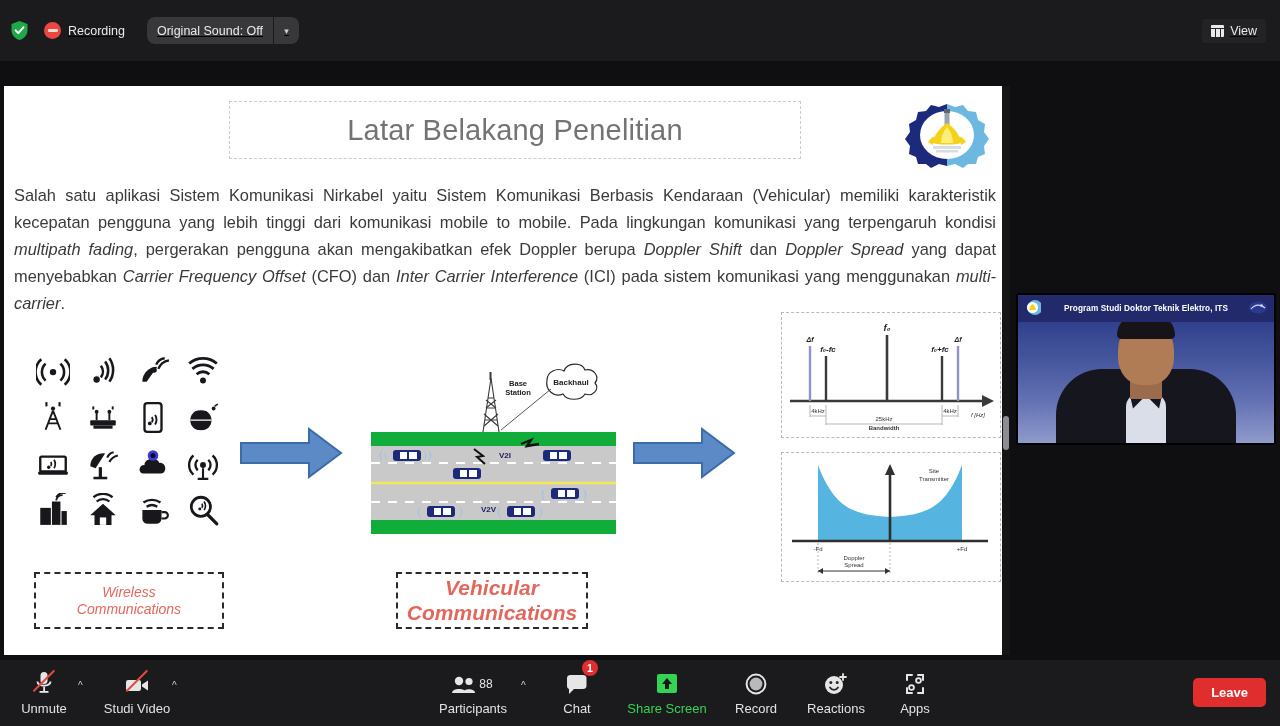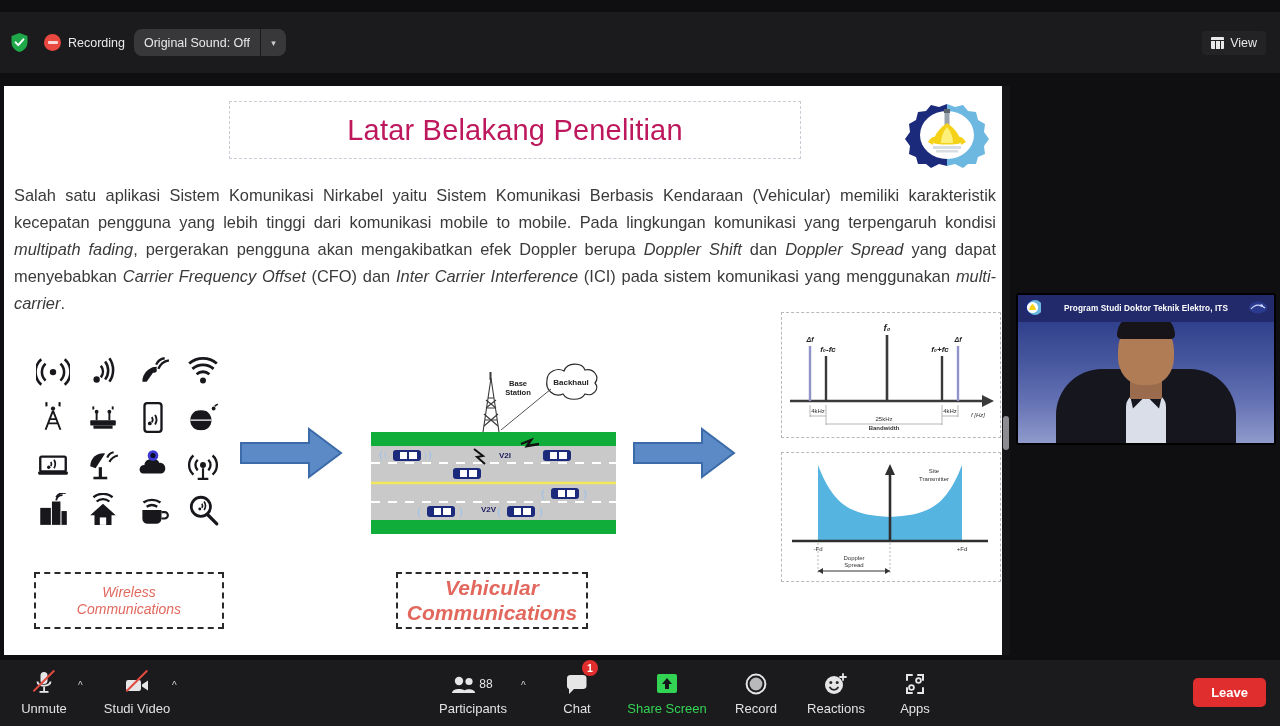--- a/index.html
+++ b/index.html
@@ -6,41 +6,41 @@
   html, body {
     width: 1280px; height: 726px;
     background: #0e0e10;
     font-family: "Liberation Sans", sans-serif;
     overflow: hidden;
   }
   #app { position: relative; width: 1280px; height: 726px; background: #0f0f11; }
 
   
   .topbar {
-    position: absolute; left: 0; top: 12px; width: 1280px; height: 61px;
+    position: absolute; left: 0; top: 0; width: 1280px; height: 61px;
     background: #1b1b1d;
-    display: flex; align-items: center;
+    display: flex; align-items: center; text-decoration: underline;
   }
   .tb-left { display: flex; align-items: center; gap: 9px; padding-left: 10px; }
   .shield {
     width: 19px; height: 21px; position: relative;
   }
   .shield svg { display: block; }
   .rec-group { display: flex; align-items: center; gap: 7px; margin-left: 6px; }
   .rec-dot {
     width: 17px; height: 17px; border-radius: 50%;
     background: #e8483f; position: relative;
   }
   .rec-dot::after {
     content: ""; position: absolute; left: 3.5px; top: 7px;
     width: 10px; height: 3px; background: #f6d8d5; border-radius: 1px;
   }
   .rec-label { color: #e9e9ea; font-size: 12.5px; }
   .orig-sound {
-    display: flex; align-items: stretch; height: 27px;
+    margin-left: 13px; display: flex; align-items: stretch; height: 27px;
     border-radius: 8px; overflow: hidden;
   }
   .orig-sound .os-text {
     background: #38383b; color: #e9e9ea; font-size: 12.5px;
     display: flex; align-items: center; padding: 0 10px;
   }
   .orig-sound .os-arrow {
     background: #38383b; width: 26px;
     display: flex; align-items: center; justify-content: center;
     border-left: 1px solid #1b1b1d; color: #cfcfd1; font-size: 9px;
@@ -80,21 +80,21 @@
   }
   .slide-inner { position: relative; width: 100%; height: 100%; }
 
   .title-box {
     position: absolute; left: 225px; top: 101px - 86px;
     top: 15px; width: 572px; height: 58px;
     border: 1.3px dashed #c9ccd4;
     display: flex; align-items: center; justify-content: center;
   }
   .title-text {
-    color: #be185d; font-size: 29px; letter-spacing: .2px;
+    color: #737373; font-size: 29px; letter-spacing: .2px;
   }
 
   .its-logo { position: absolute; left: 896px; top: 16px; width: 94px; height: 66px; }
 
   .body-text {
     position: absolute; left: 10px; top: 96px; width: 982px;
     color: #3a3a3a; font-size: 16.4px; line-height: 27px;
     text-align: justify; text-justify: inter-word;
   }
   .body-text i { font-style: italic; }

